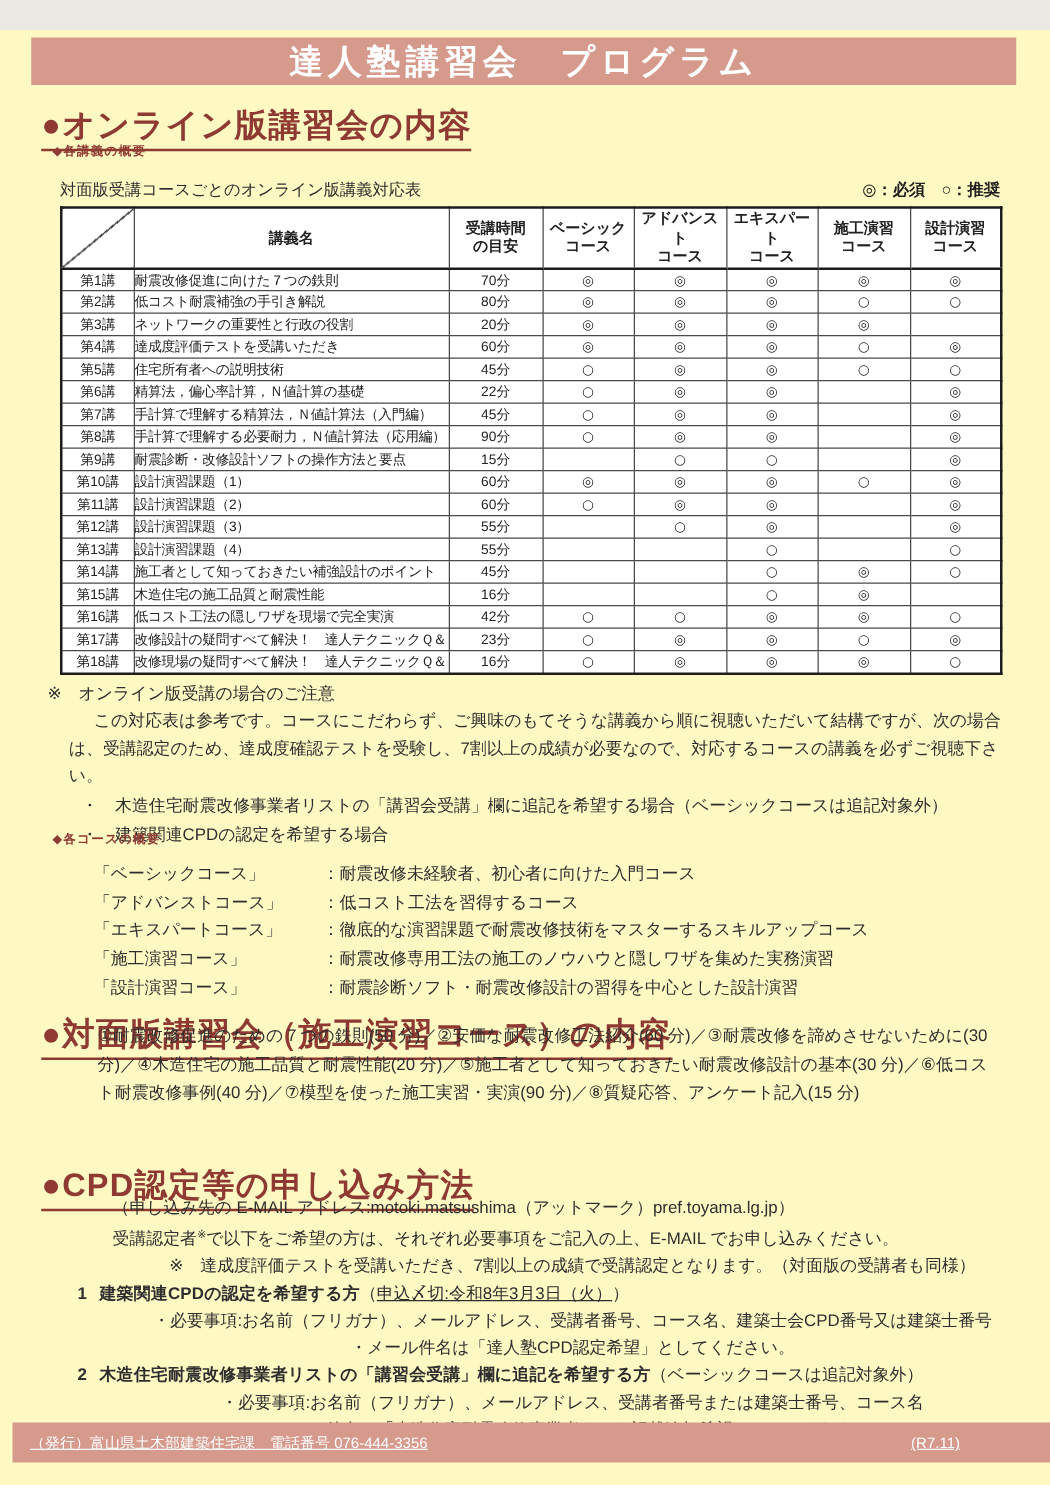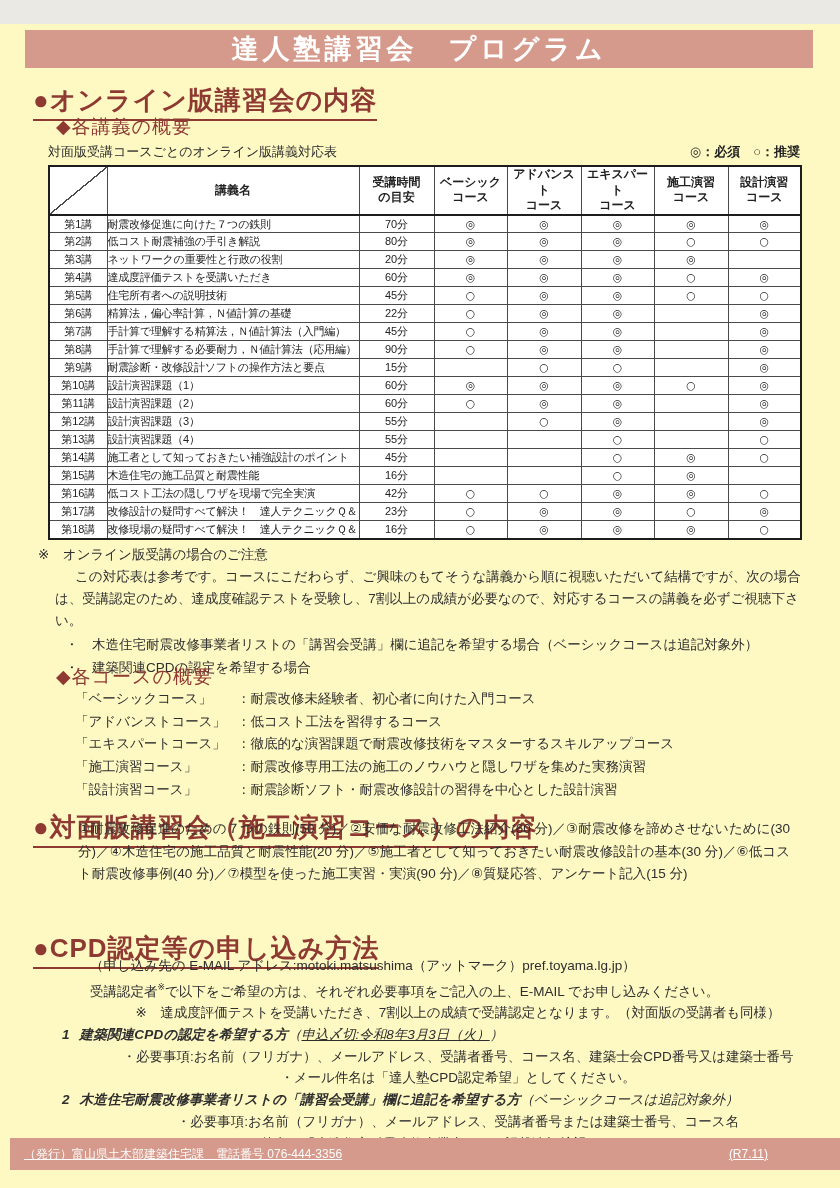--- a/index.html
+++ b/index.html
@@ -18,21 +18,21 @@
   }
 
   .h1 {
     position:absolute; left:33px; color:#8e3a33; font-weight:bold; font-size:26px;
     border-bottom:2px solid #8e3a33; padding-bottom:1px; letter-spacing:1px;
   }
   #h-online { top:83px; }
   #h-taimen { top:810px; }
   #h-cpd    { top:931px; }
 
-  .h2 { position:absolute; left:56px; color:#8e3a33; font-weight:normal; font-size:19px; letter-spacing:1px; }
+  .h2 { position:absolute; left:42px; color:#8e3a33; font-weight:bold; font-size:10px; letter-spacing:1px; }
   #h-lectures { top:114px; }
   #h-courses  { top:664px; }
 
   .caption { position:absolute; left:48px; top:143px; font-size:13px; color:#2c2c2c; }
   .legend  { position:absolute; right:40px; top:143px; font-size:13px; font-weight:bold; color:#1f1f1f; }
 
   table.lect {
     position:absolute; left:48px; top:165px; width:752px;
     border-collapse:collapse; table-layout:fixed;
     border:2.5px solid #1d1d1d; background:#fff;
@@ -53,33 +53,33 @@
   td.time { text-align:center; }
   td.mark { text-align:center; font-size:13px; font-family:"DejaVu Sans",sans-serif; }
 
   .note { position:absolute; left:38px; top:545px; width:772px; font-size:13.5px; color:#2e2e2e; }
   .note-title { line-height:20px; }
   .note-para  { margin-left:17px; text-indent:20px; line-height:22px; margin-top:1px; }
   .note-bullets { margin-left:27px; margin-top:2px; }
   .note-bullets div { line-height:22.5px; }
 
   .course-list { position:absolute; left:75px; top:688px; width:730px; font-size:13.5px; color:#2e2e2e; }
-  .course-row { display:flex; height:22.6px; align-items:center; }
+  .course-row { display:flex; height:22.6px; align-items:center;gap:21px; }
   .course-term { width:162px; flex:none; }
 
   .taimen-para {
     position:absolute; left:78px; top:818px; width:712px;
     font-size:13.5px; line-height:22.5px; color:#2e2e2e; text-align:justify;
   }
 
   .cpd { position:absolute; left:35px; top:955px; width:778px; font-size:13.5px; color:#2e2e2e; }
   .cpd div { line-height:21.8px; }
   .cpd .ind1 { margin-left:55px; }
   .cpd .ind2 { margin-left:68px;text-align:center; }
-  .cpd .item-title { margin-left:27px;font-style:italic; }
+  .cpd .item-title { margin-left:27px; }
   .cpd .item-title b { letter-spacing:0.2px; }
   .cpd .num { font-weight:bold; margin-right:10px; }
   .cpd .u { text-decoration:underline; }
   sup { font-size:9px; }
 
   .footer {
     position:absolute; left:10px; top:1138px; width:830px; height:32px;
     background:#d69a8c; color:#fdfdfd;
     display:flex; align-items:center; justify-content:space-between;
     padding:0 72px 0 14px; font-size:12px;text-decoration:underline;

